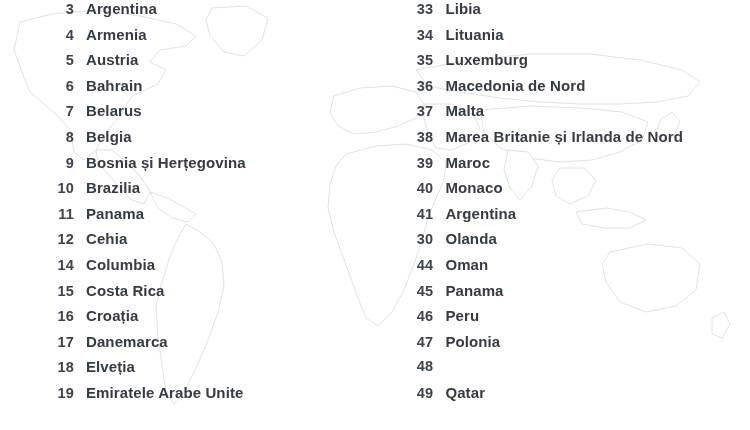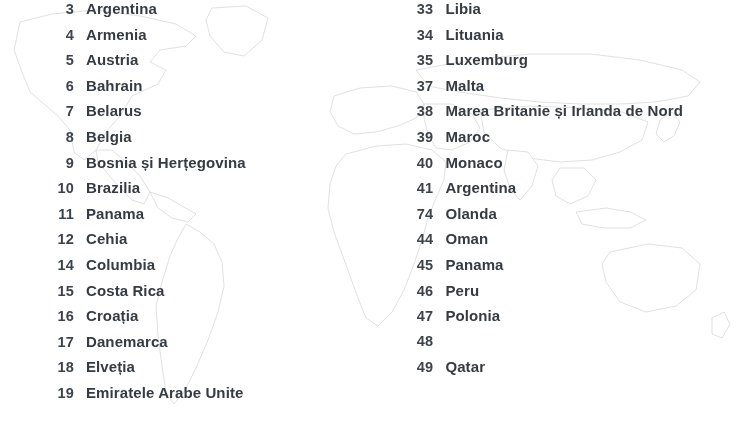--- a/index.html
+++ b/index.html
@@ -200,41 +200,45 @@
       </div>
       <div class="list-item">
         <span class="num">34</span>
         <span class="name">Lituania</span>
       </div>
       <div class="list-item">
         <span class="num">35</span>
         <span class="name">Luxemburg</span>
       </div>
       <div class="list-item">
+        <span class="num">36</span>
+        <span class="name">Macedonia de Nord</span>
+      </div>
+      <div class="list-item">
         <span class="num">37</span>
         <span class="name">Malta</span>
       </div>
       <div class="list-item">
         <span class="num">38</span>
         <span class="name">Marea Britanie și Irlanda de Nord</span>
       </div>
       <div class="list-item">
         <span class="num">39</span>
         <span class="name">Maroc</span>
       </div>
       <div class="list-item">
         <span class="num">40</span>
         <span class="name">Monaco</span>
       </div>
       <div class="list-item">
         <span class="num">41</span>
         <span class="name">Argentina</span>
       </div>
       <div class="list-item">
-        <span class="num">74</span>
+        <span class="num">30</span>
         <span class="name">Olanda</span>
       </div>
       <div class="list-item">
         <span class="num">44</span>
         <span class="name">Oman</span>
       </div>
       <div class="list-item">
         <span class="num">45</span>
         <span class="name">Panama</span>
       </div>

